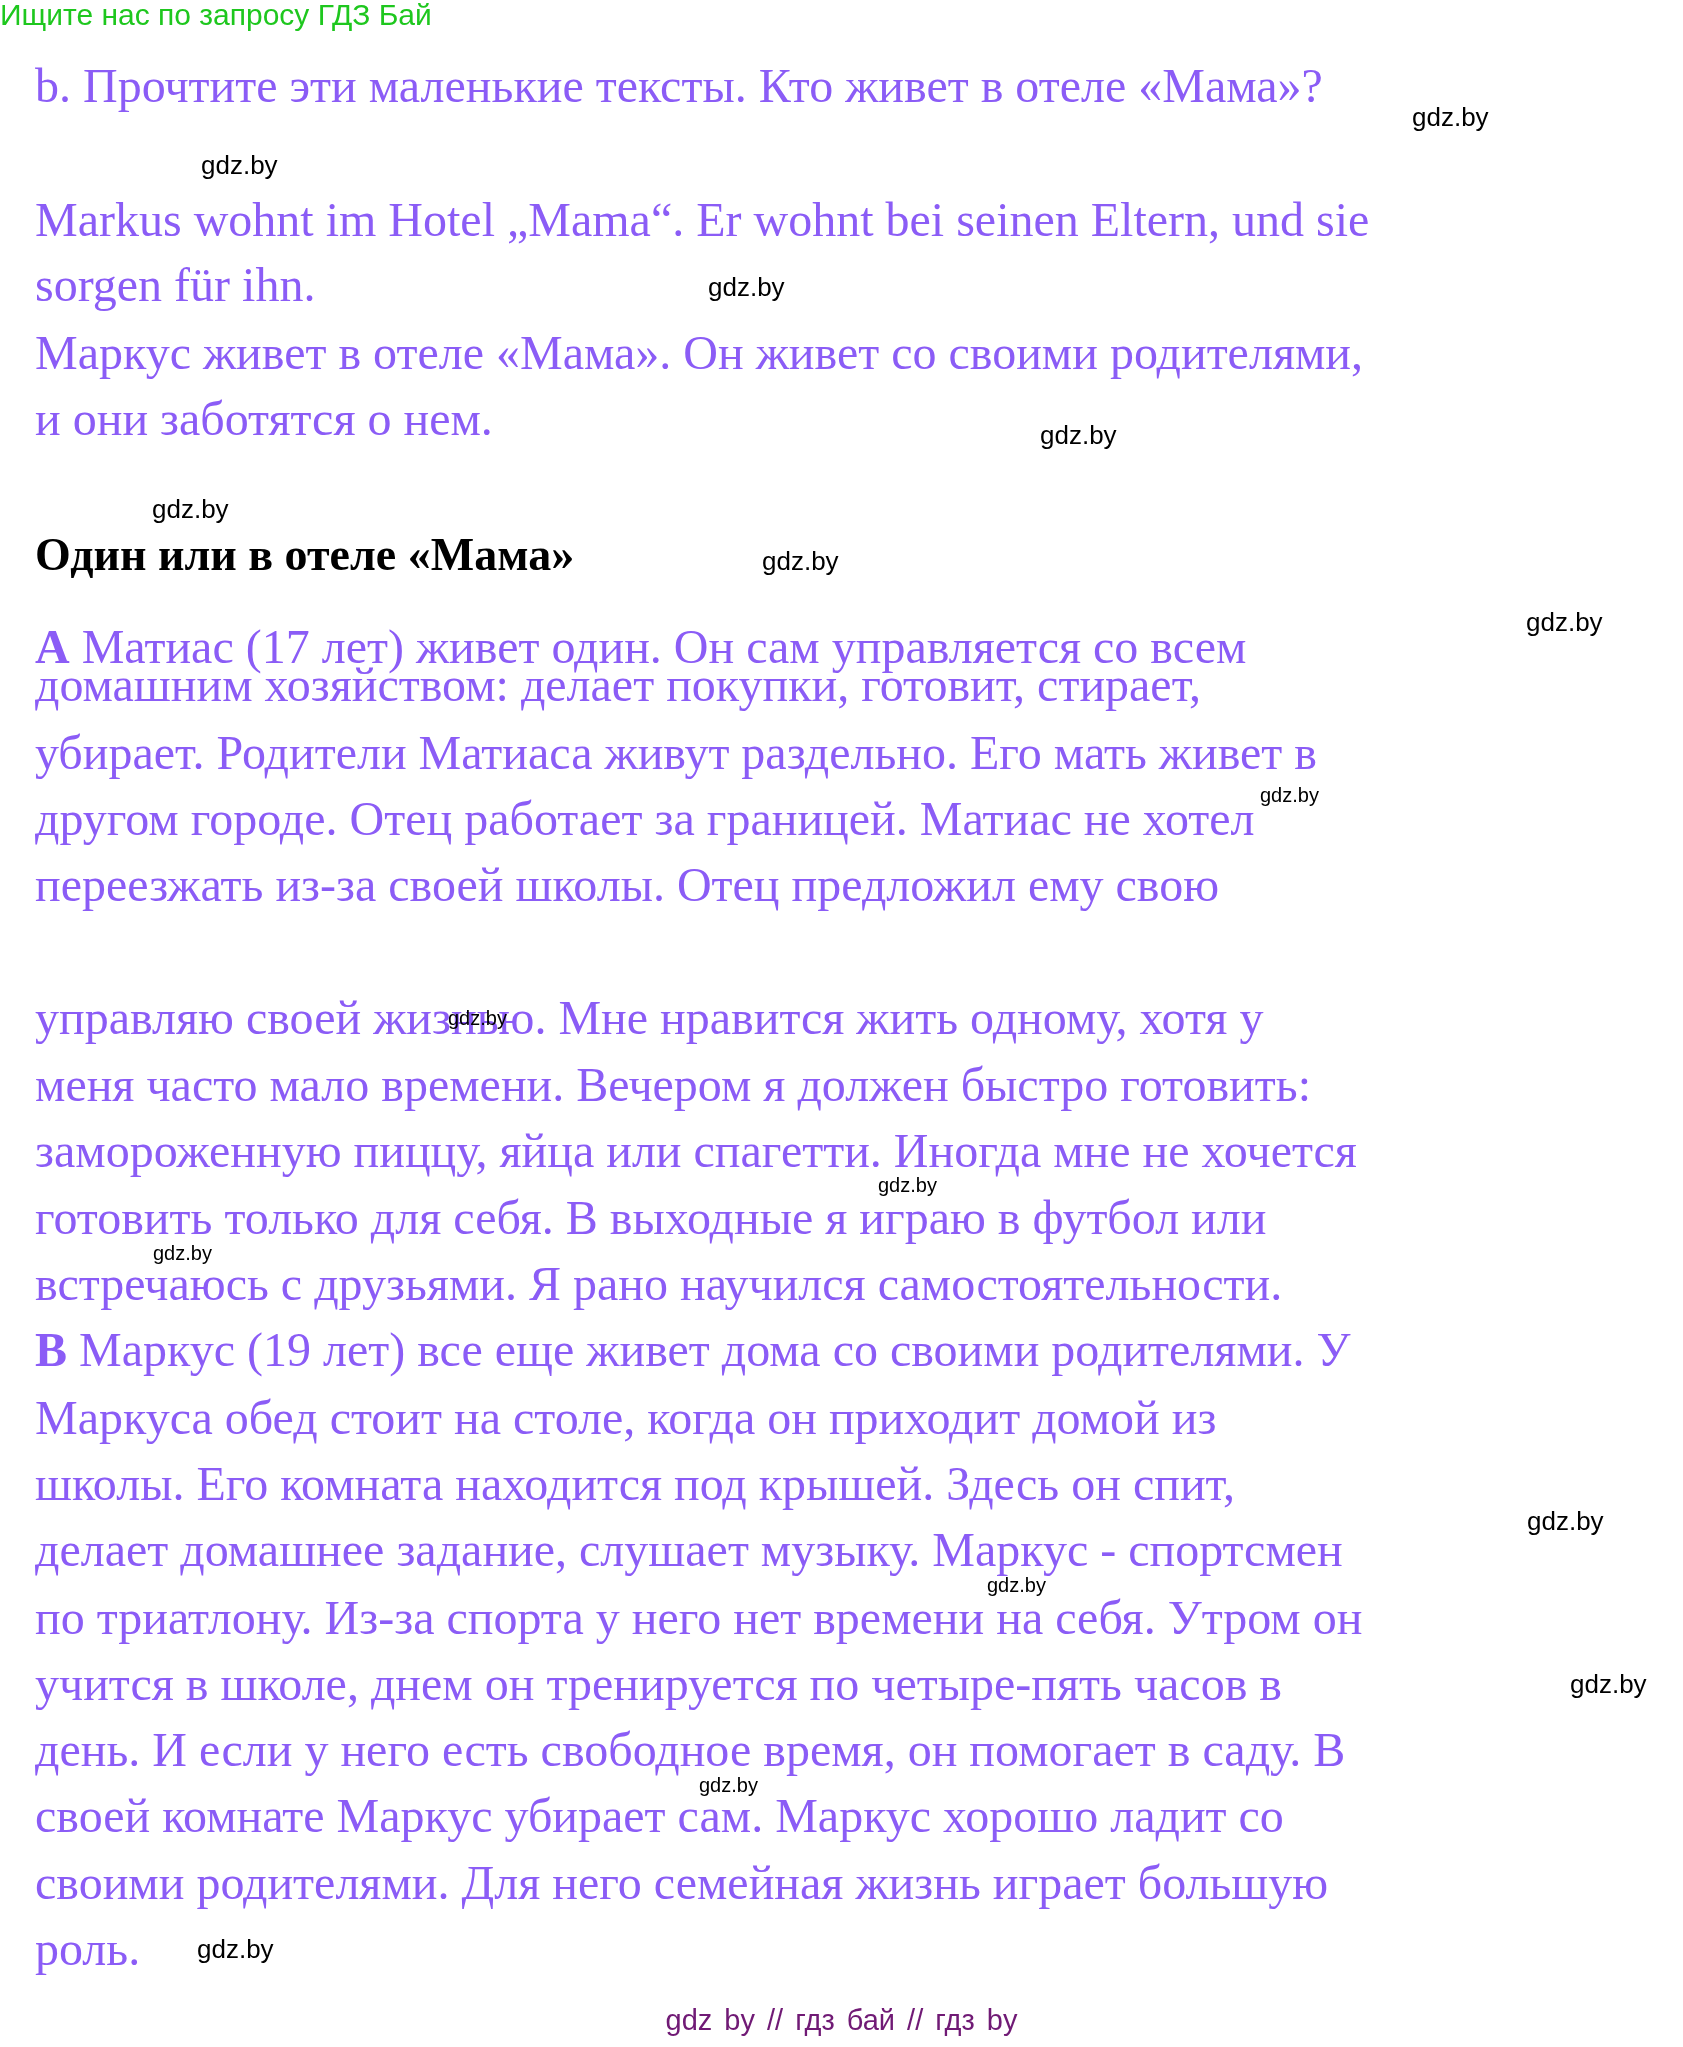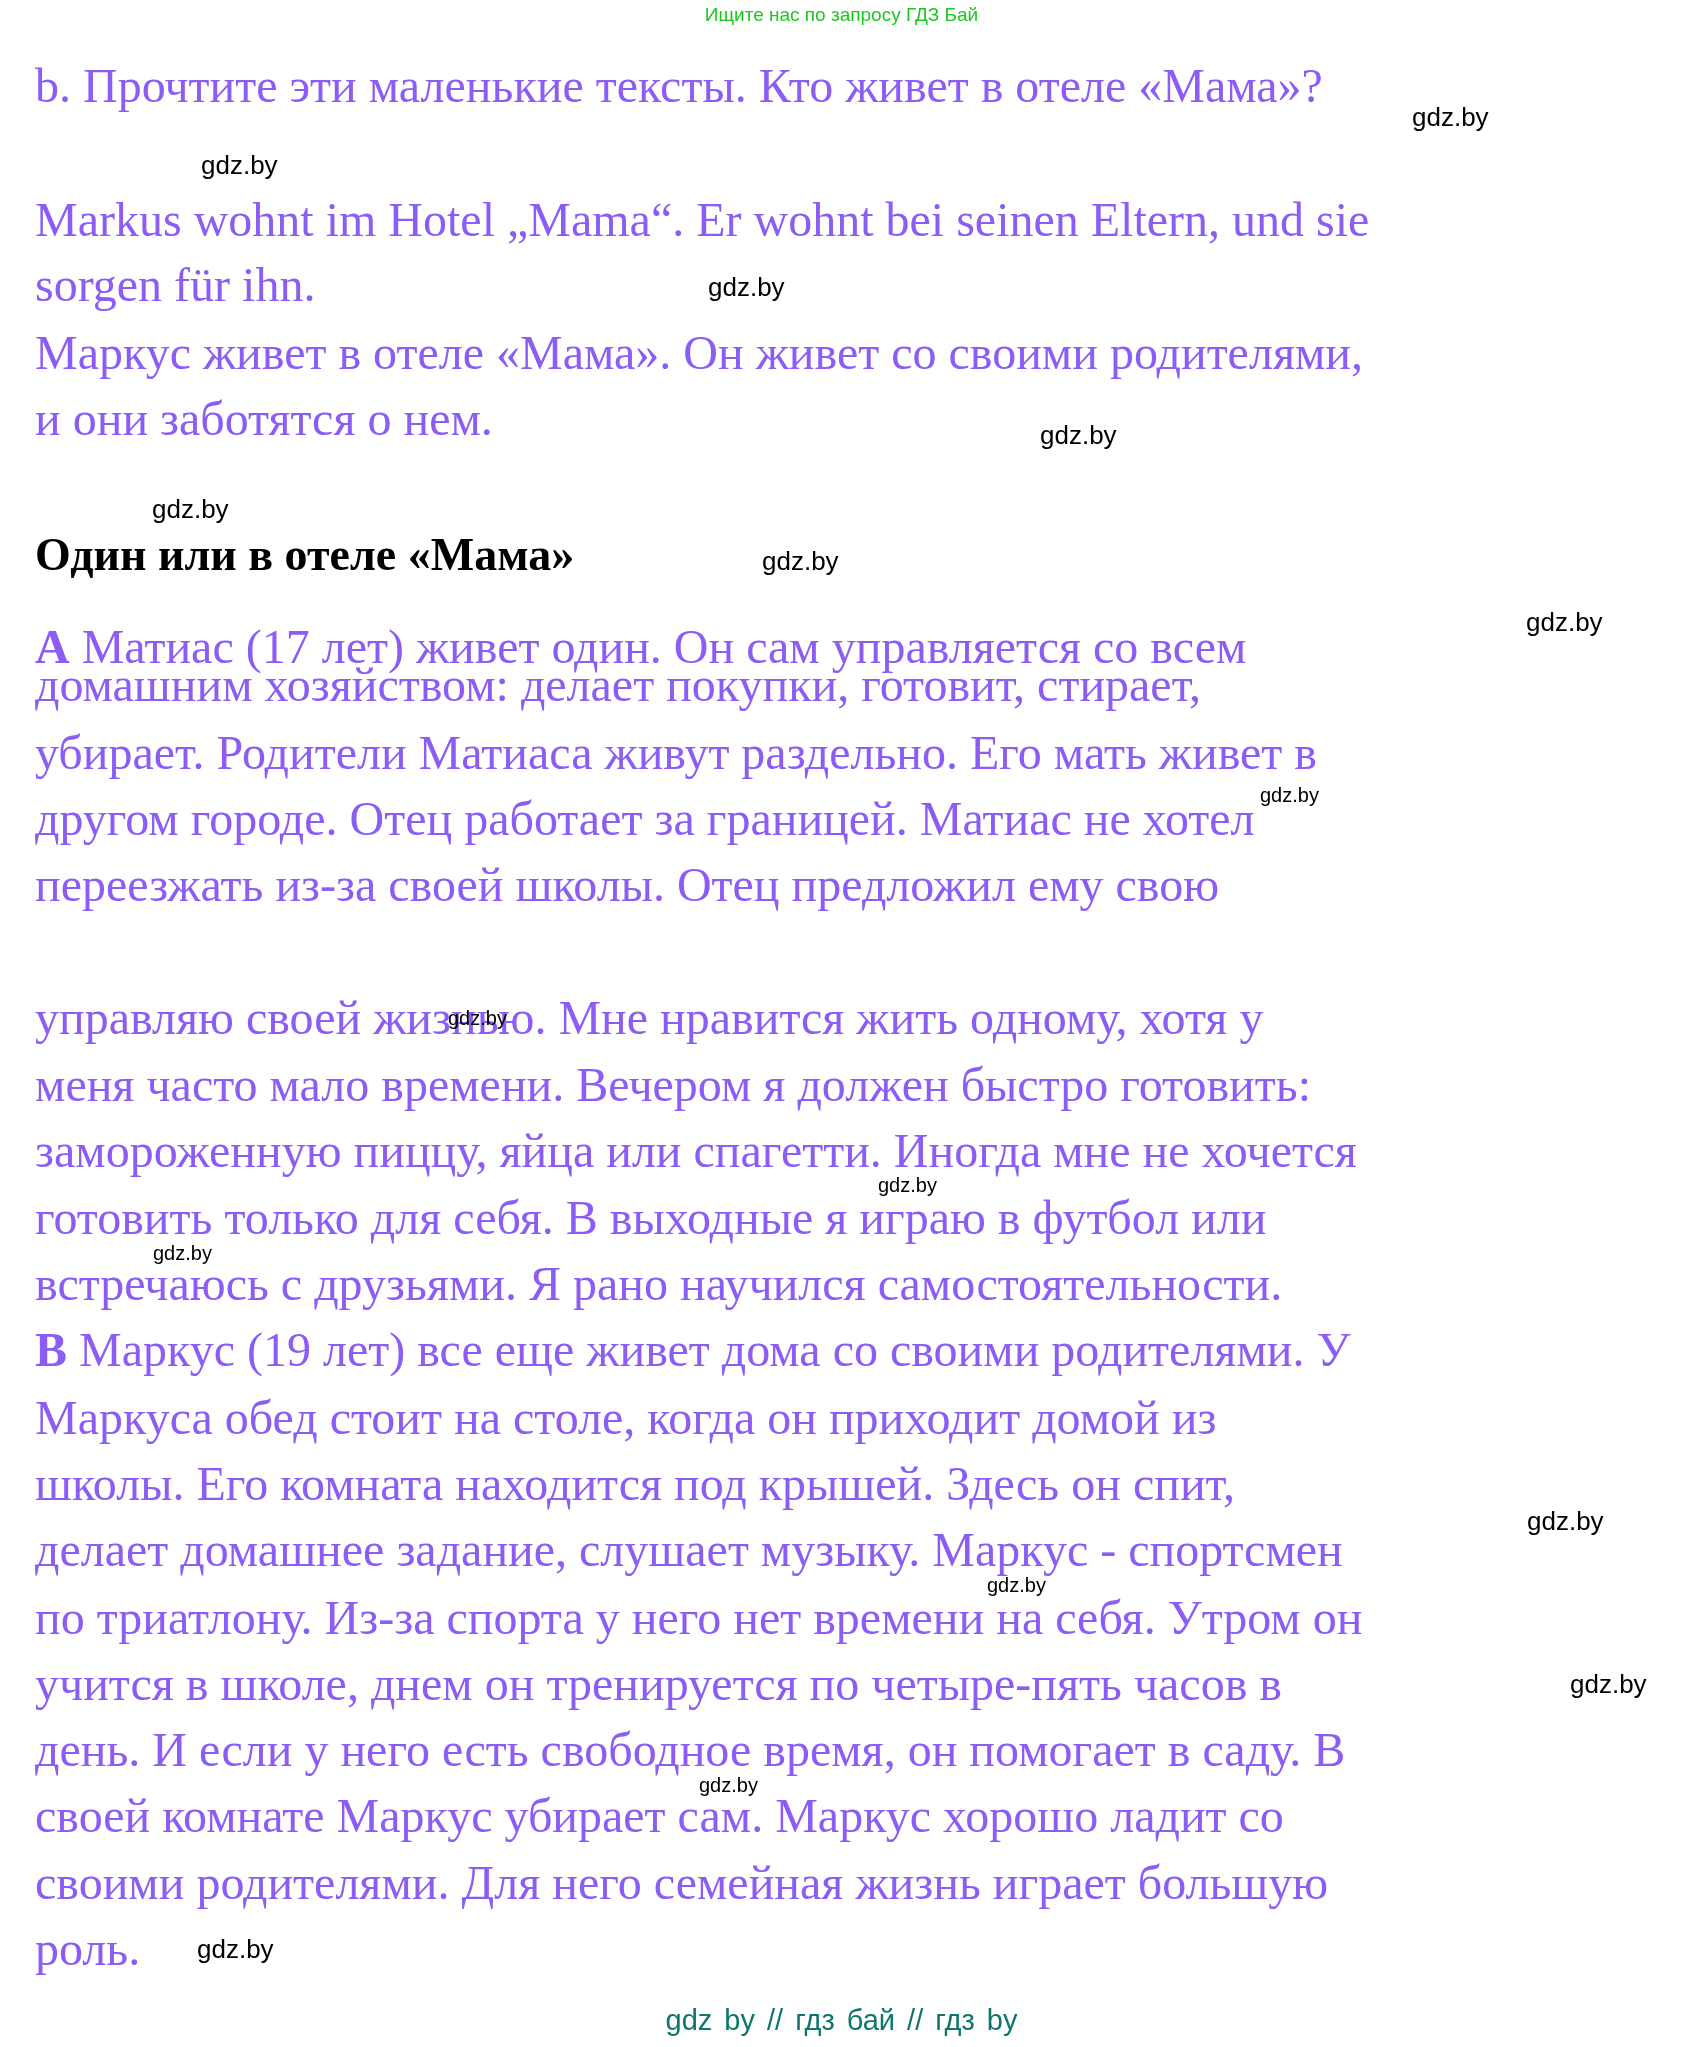--- a/index.html
+++ b/index.html
@@ -17,28 +17,28 @@
     font-size: 46px; line-height: 46px; font-weight: bold; color: #000;
   }
   .wm {
     position: absolute; white-space: pre;
     font-family: "Liberation Sans", "DejaVu Sans", sans-serif;
     color: #000; line-height: 1;
   }
   .wm.big { font-size: 26px; }
   .wm.small { font-size: 20px; }
   .top-banner {
-    position: absolute; left: 0; width: 1683px; top: 2px; text-align: center;
+    position: absolute; left: 0; width: 1683px; top: 2px; 
     font-family: "Liberation Sans", "DejaVu Sans", sans-serif;
-    font-size: 19px; line-height: 25px; color: #1ec71e;
+    font-size: 30px; line-height: 25px; color: #1ec71e;
   }
   .footer {
     position: absolute; left: 0; width: 1683px; top: 2006px; text-align: center;
     font-family: "Liberation Sans", "DejaVu Sans", sans-serif;
-    font-size: 29px; line-height: 29px; color: #0f766e;
+    font-size: 29px; line-height: 29px; color: #701a75;
     word-spacing: 4px;
   }
   .footer a { color: inherit; text-decoration: none; }
 </style>
 </head>
 <body>
 
 <div class="page">
 
   <div class="top-banner">Ищите нас по запросу ГДЗ Бай</div>

